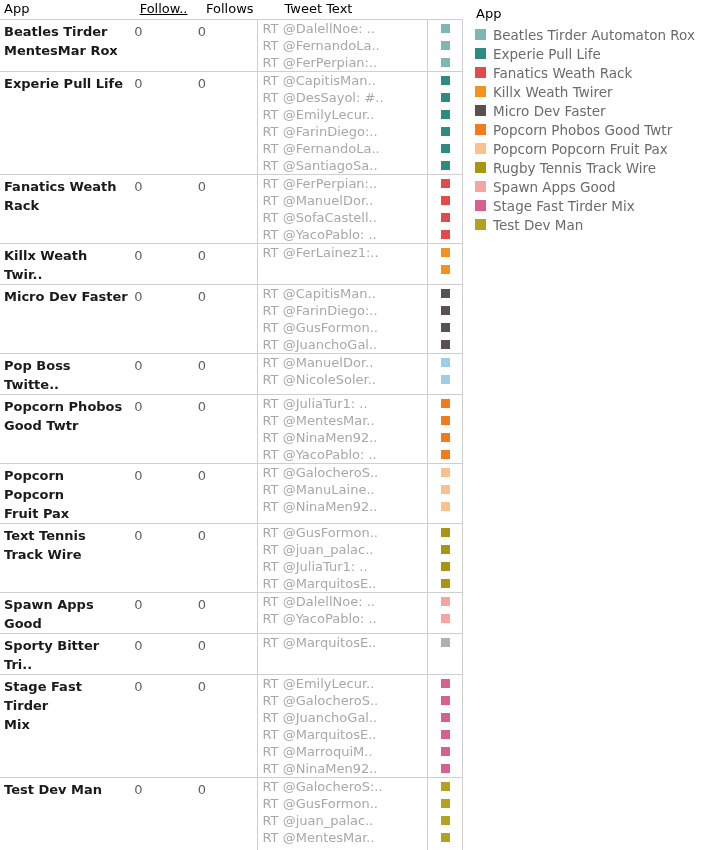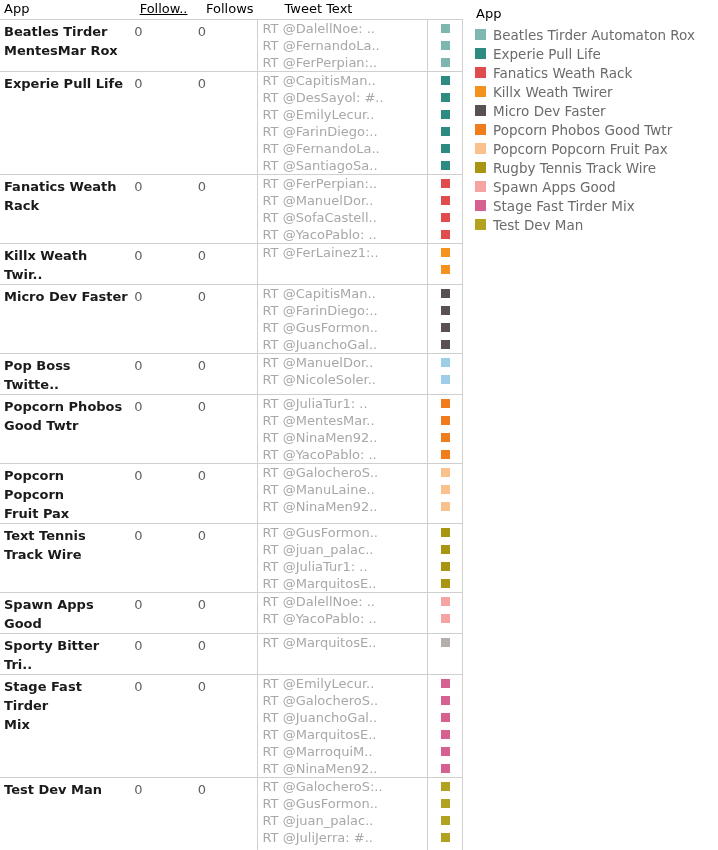--- a/index.html
+++ b/index.html
@@ -456,21 +456,20 @@
           </div>
         </div>
         <div class="ct-row">
           <div class="cell-app">Test Dev Man</div>
           <div class="cell-num1">0</div>
           <div class="cell-num2">0</div>
           <div class="cell-tweets">
             <div class="tweet-line">RT @GalocheroS:..</div>
             <div class="tweet-line">RT @GusFormon..</div>
             <div class="tweet-line">RT @juan_palac..</div>
-            <div class="tweet-line">RT @JuliJerra: #..</div>
             <div class="tweet-line">RT @MentesMar..</div>
             <div class="tweet-line">RT @SocroAnas..</div>
             <div class="tweet-line">RT @YacoPablo: ..</div>
           </div>
           <div class="cell-swatches">
             <div class="swatch-line">
               <span class="sw" style="background: rgb(178, 162, 32);"></span>
             </div>
             <div class="swatch-line">
               <span class="sw" style="background: rgb(178, 162, 32);"></span>

